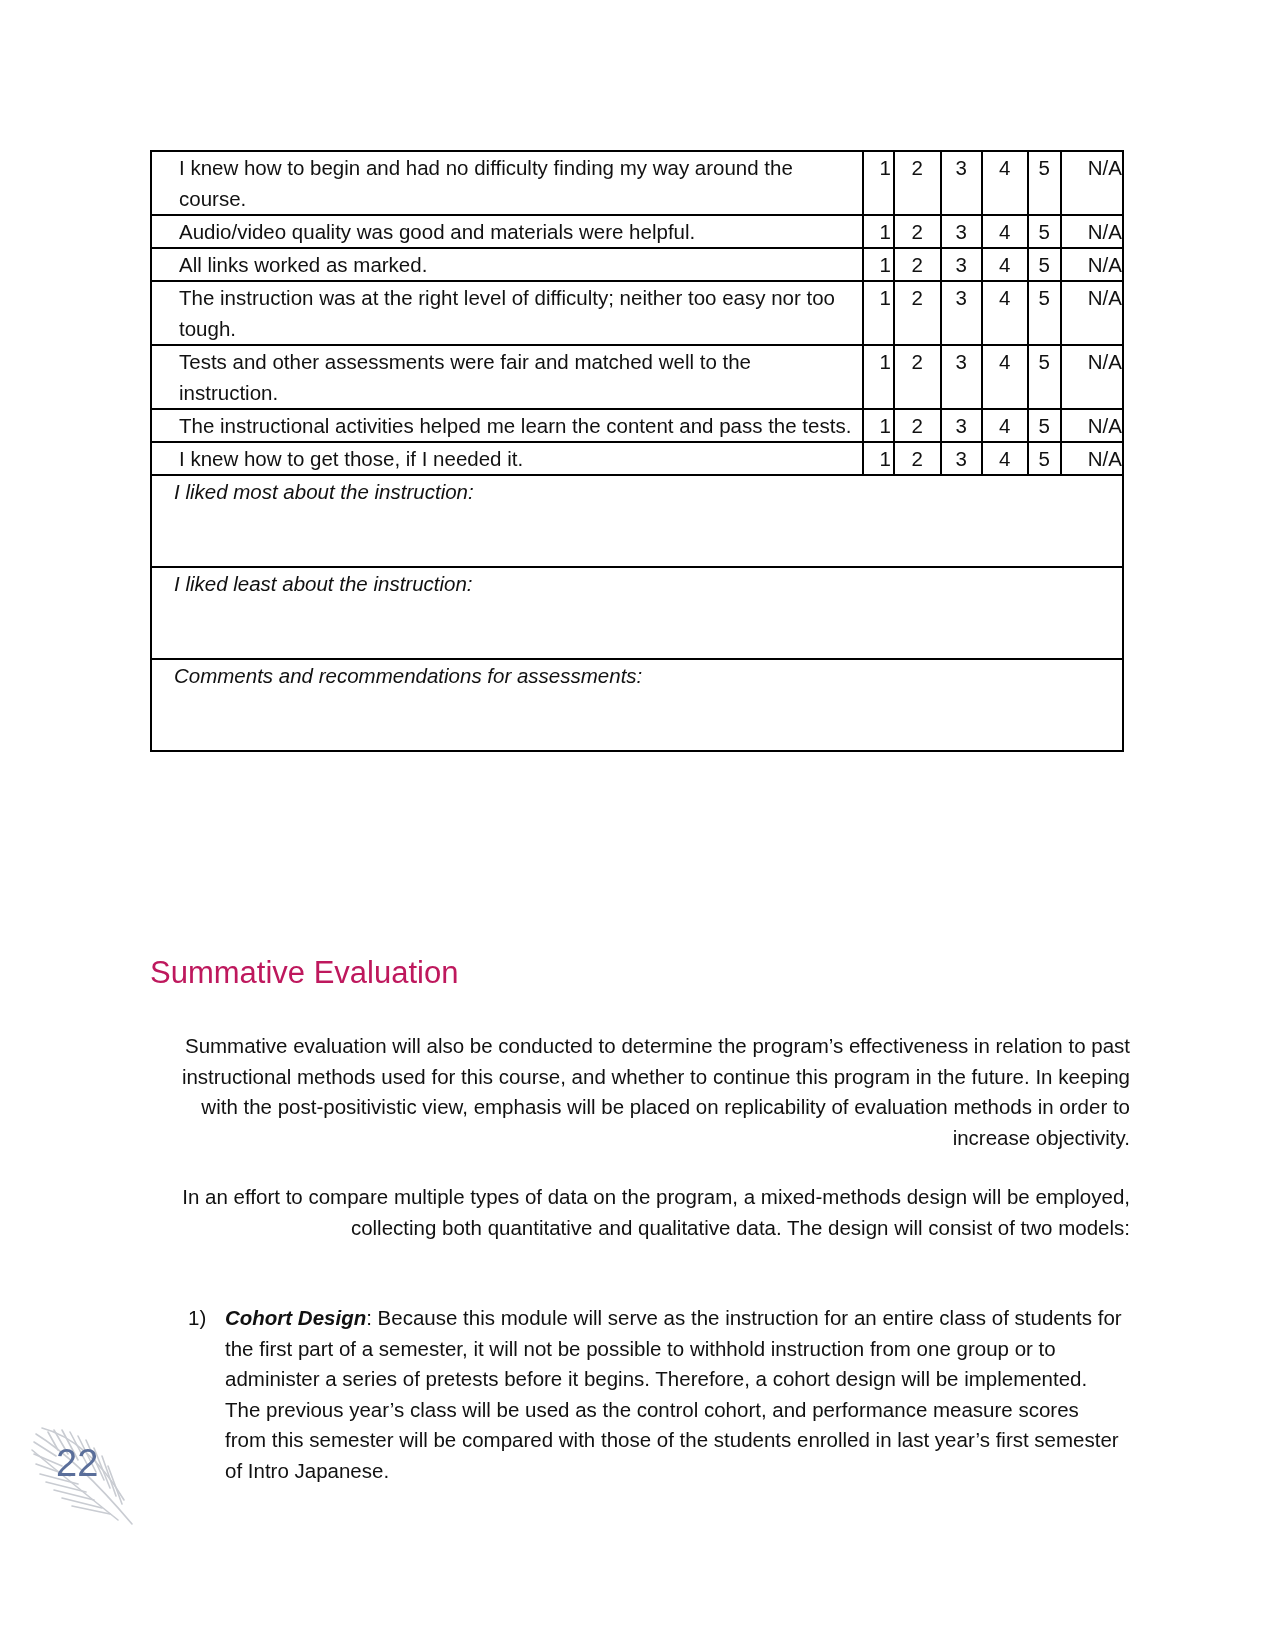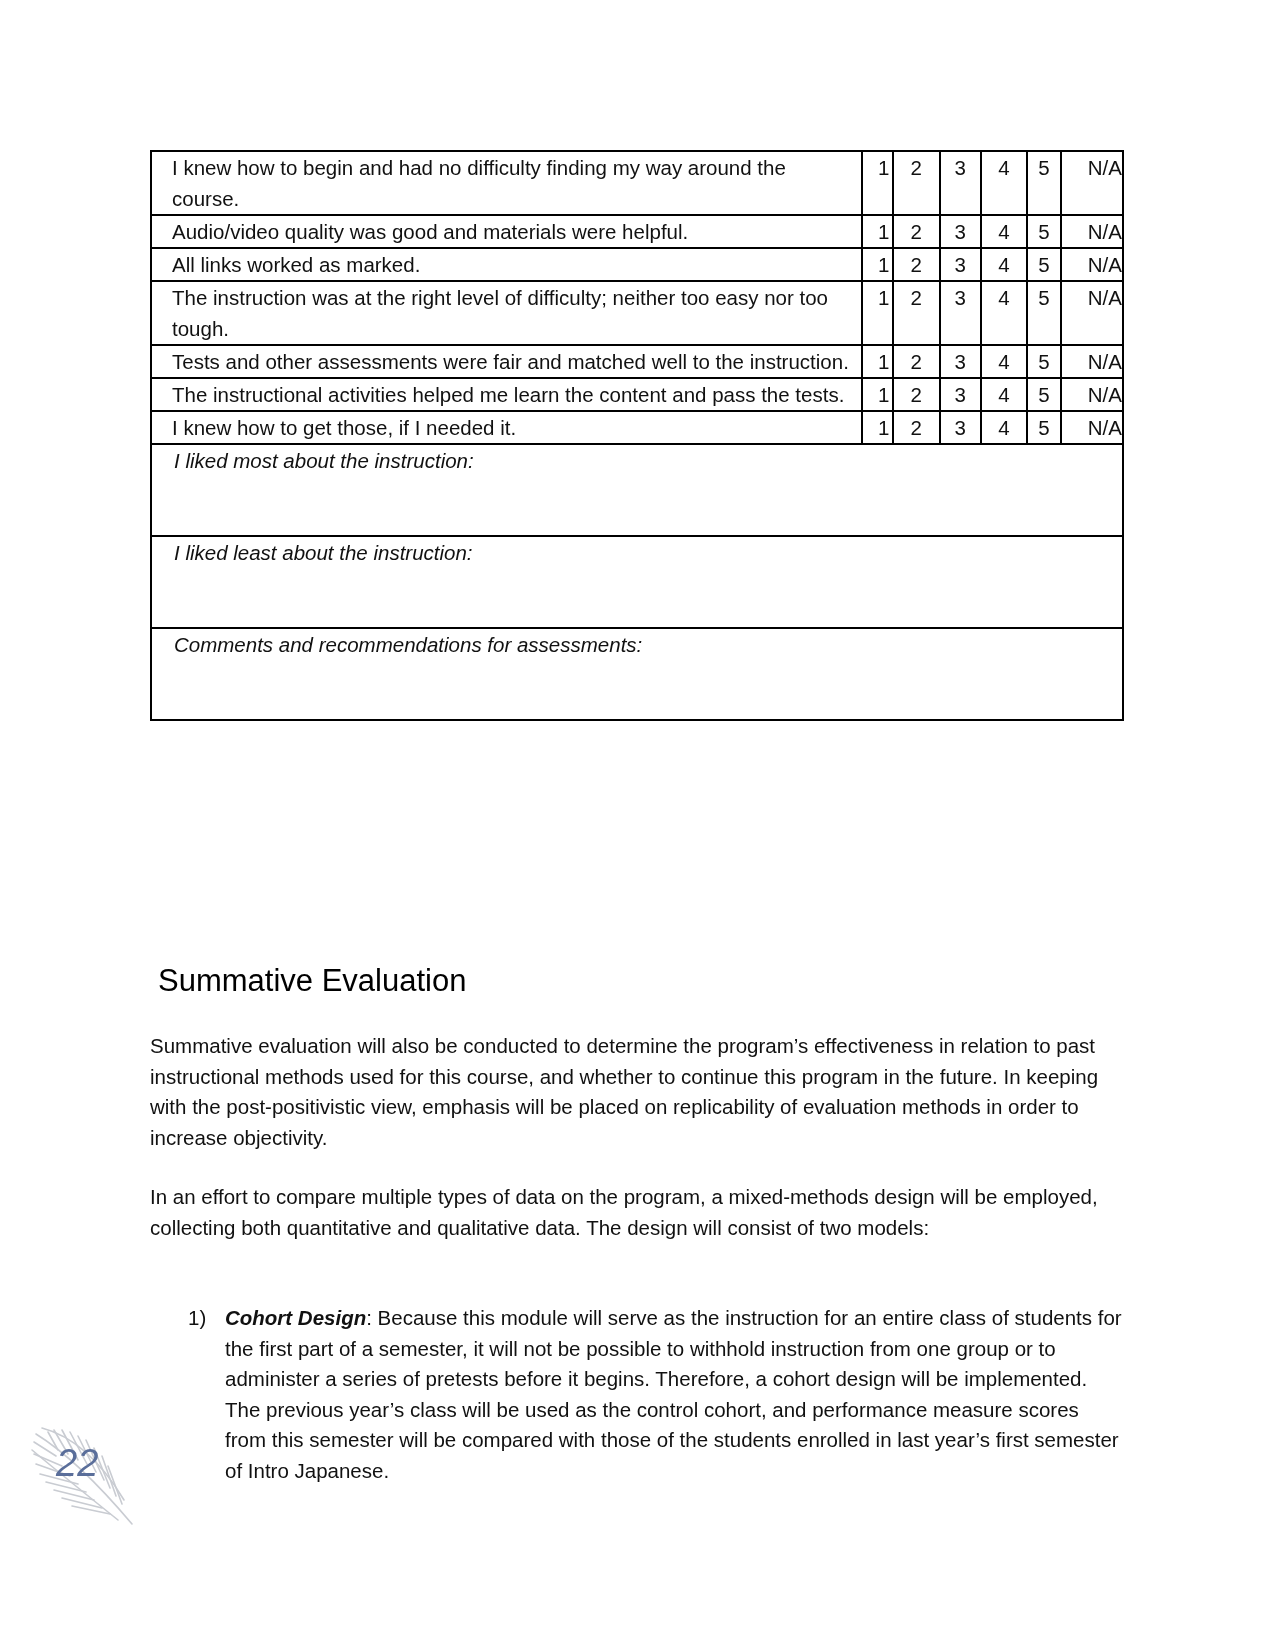--- a/index.html
+++ b/index.html
@@ -3,43 +3,43 @@
 <meta charset="utf-8">
 <style>
   html, body { margin: 0; padding: 0; background: #ffffff; }
   body { width: 1275px; height: 1650px; position: relative; overflow: hidden;
          font-family: "Liberation Sans", "DejaVu Sans", sans-serif; color: #111; }
   .page { position: absolute; left: 0; top: 0; width: 1275px; height: 1650px; }
 
   table.survey { position: absolute; left: 150px; top: 150px; width: 974px;
                  border-collapse: collapse; font-size: 20.5px; line-height: 31px; }
   table.survey td { border: 2px solid #000; padding: 0 8px; vertical-align: top; }
-  table.survey td.stmt { width: 695px; padding-left: 20px; }
+  table.survey td.stmt { width: 695px; padding-left: 27px; }
   table.survey td.num { text-align: center; padding: 0; }
   table.survey td.c1 { width: 27px; text-align: right; padding-right: 2px; }
   table.survey td.c2 { width: 46px; }
   table.survey td.c3 { width: 40px; }
   table.survey td.c4 { width: 45px; }
   table.survey td.c5 { width: 32px; }
   table.survey td.cna { width: 61px; text-align: right; }
   table.survey tr.open td { height: 90px; font-style: italic; padding-left: 22px; }
 
   .heading { position: absolute; left: 150px; top: 955px; font-size: 31px;
-             color: #000000; font-weight: normal; margin: 8px; }
+             color: #be185d; font-weight: normal; margin: 0; }
   .para { position: absolute; left: 150px; width: 980px; font-size: 20.5px;
-          line-height: 30.5px; margin: 0; }
+          line-height: 30.5px; margin: 0; text-align: right; }
   .p1 { top: 1031px; }
   .p2 { top: 1182px; }
   .list-item { position: absolute; left: 150px; top: 1303px; width: 990px;
                font-size: 20.5px; line-height: 30.5px; }
   .list-num { position: absolute; left: 38px; top: 0; }
   .list-body { position: absolute; left: 75px; top: 0; width: 900px; }
   .list-body b { font-weight: bold; font-style: italic; }
 
-  .footer { position: absolute; left: 28px; top: 1420px; width: 110px; height: 110px; font-style: italic; }
+  .footer { position: absolute; left: 28px; top: 1420px; width: 110px; height: 110px; }
   .feather { position: absolute; left: 0; top: 0; }
   .page-num { position: absolute; left: 28px; top: 22px; font-size: 38px;
               color: #5a6e9a; font-family: "Liberation Sans", sans-serif; }
 </style>
 </head>
 <body>
 
 <div class="page">
 
   <table class="survey">

